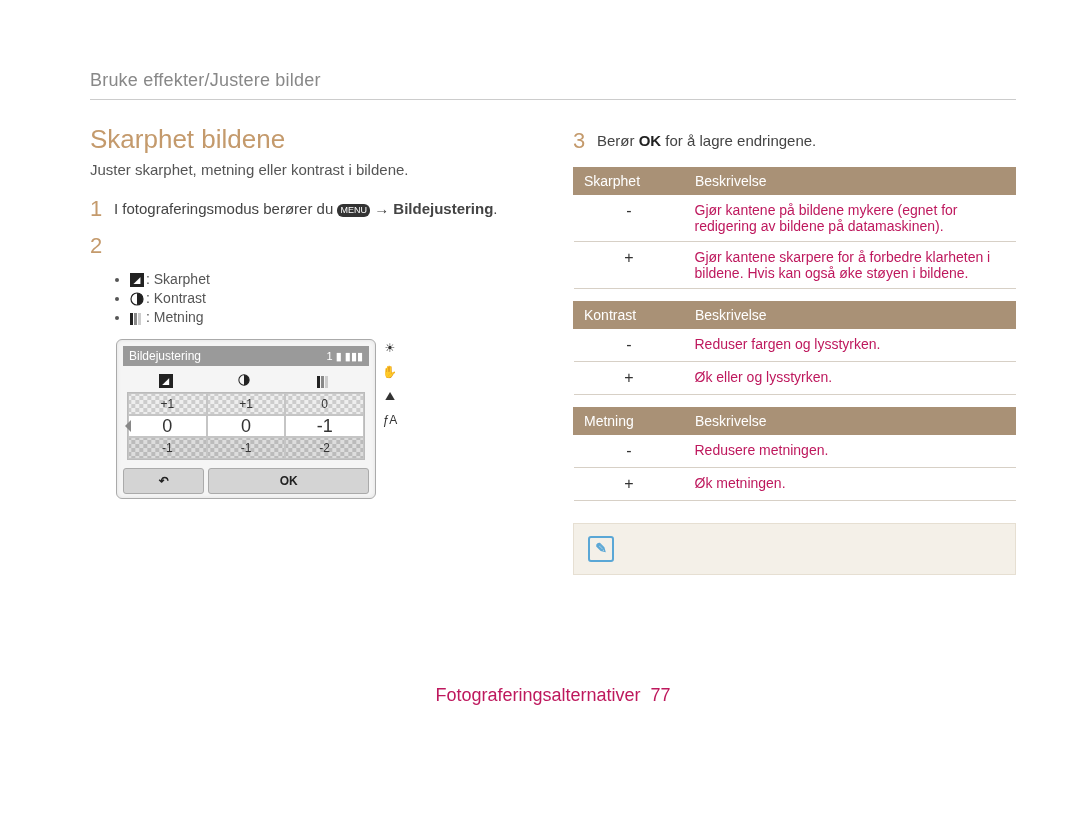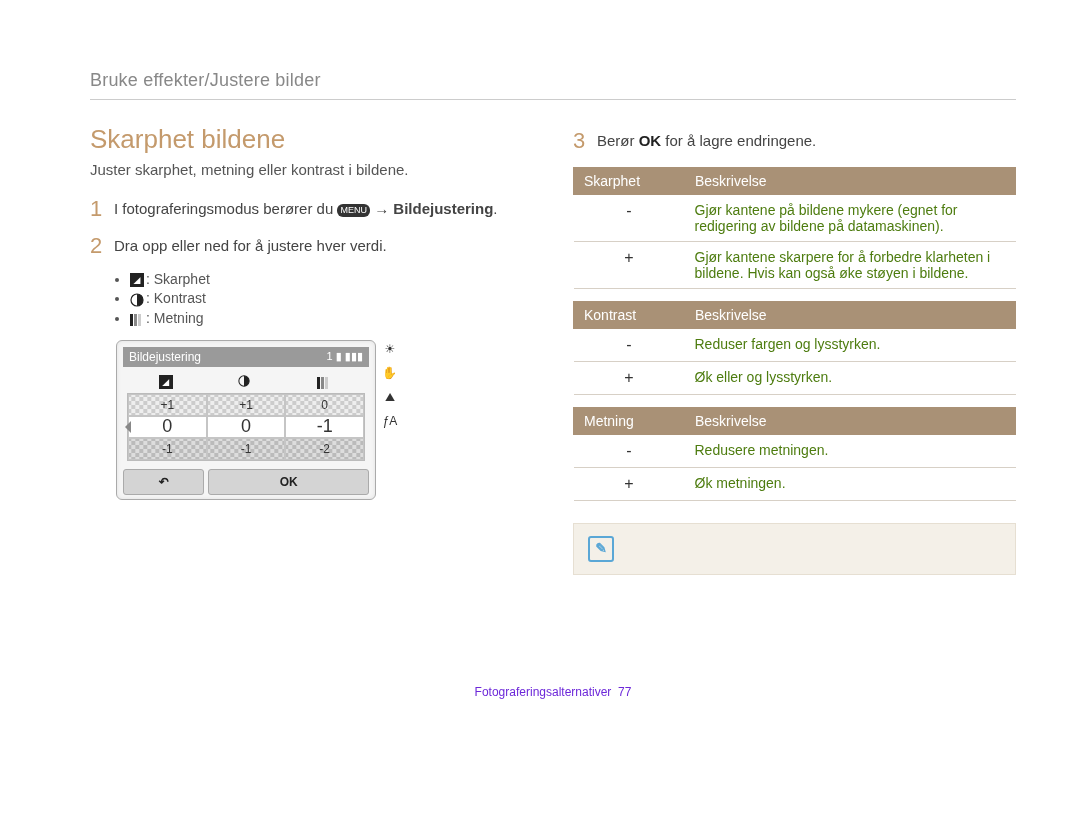--- a/index.html
+++ b/index.html
@@ -216,21 +216,21 @@
     color: #fff;
     font-weight: 400;
     text-align: left;
     padding: 5px 10px;
     border:1px solid #a99176;
   }
   table.desc th:first-child { width: 90px; }
   table.desc td {
     padding: 7px 10px;
     border-bottom: 1px solid #d7d0c6;
-    color: #4d7c0f;
+    color: #be185d;
     vertical-align: top;
   }
   table.desc td.sym {
     text-align: center;
     font-size: 16px;
     color:#333;
   }
   .notebox {
     display:flex;
     gap:12px;
@@ -250,22 +250,22 @@
     color:#5aa7d6;
     font-weight:bold;
     font-size:14px;
     display:flex;align-items:center;justify-content:center;
   }
   .notebox ul { margin:0; padding-left:16px; }
   .notebox li { margin:2px 0; }
 
   .footer {
     text-align:center;
-    font-size:12px;
-    color:#6d28d9;
+    font-size:18px;
+    color:#be185d;
     margin-top:110px;
   }
 </style>
 </head>
 <body>
 
 <div class="page">
   <div class="breadcrumb">Bruke effekter/Justere bilder</div>
   <div class="hr"></div>
 
@@ -280,21 +280,20 @@
         <div>
           <span>I fotograferingsmodus berører du </span>
           <span class="menu-icon">MENU</span>
           <span> → </span>
           <span class="b">Bildejustering</span><span>.</span>
         </div>
       </div>
 
       <div class="step">
         <div class="step-num">2</div>
-        <div>Dra opp eller ned for å justere hver verdi.</div>
       </div>
 
       <ul class="bullets">
         <li>
           <span class="icon-sharp">◢</span>:
           <span>Skarphet</span>
         </li>
         <li>
           <span class="icon-contrast">
             <svg width="14" height="14" viewBox="0 0 14 14">

